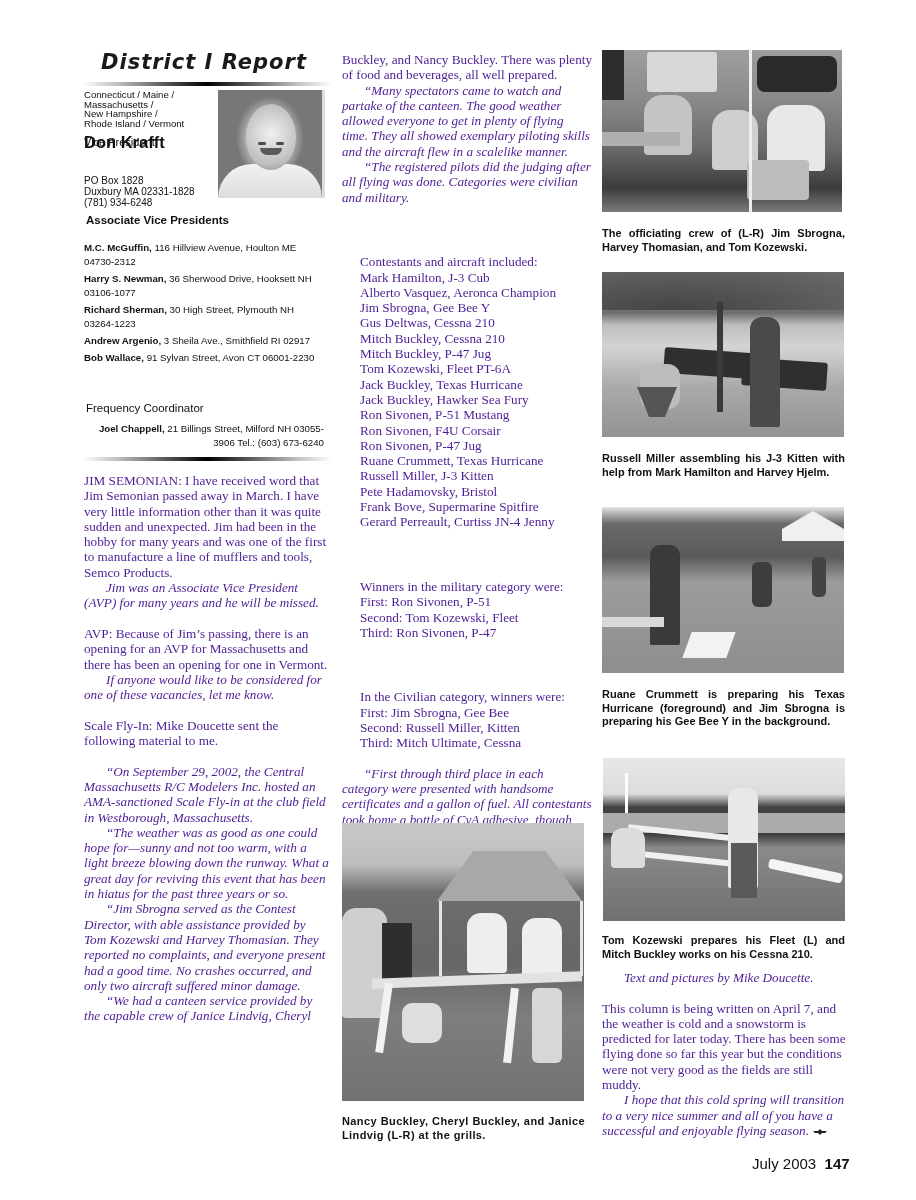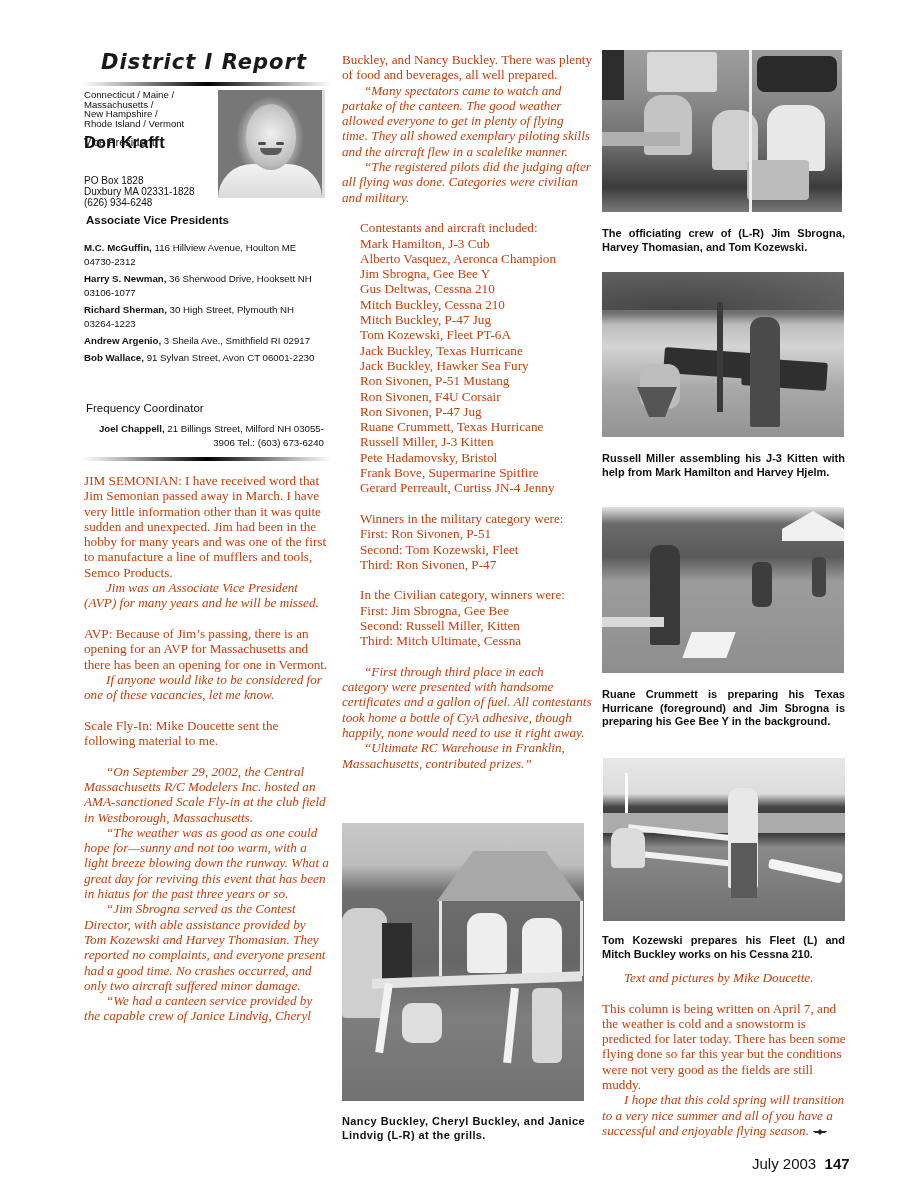--- a/index.html
+++ b/index.html
@@ -31,28 +31,28 @@
   #portrait .mouth { position:absolute; left:42px; top:58px; width:22px; height:7px; border-radius:0 0 12px 12px; background:#5a5a5a; }
 
   #avp-heading { position:absolute; left:86px; top:214px; font-size:11.5px; font-weight:bold; }
   #avp-list { position:absolute; left:84px; top:241px; width:240px; font-size:9.7px; line-height:14px; }
   #avp-list .entry { margin-bottom:3px; }
   #avp-list b { font-weight:bold; }
   #freq-heading { position:absolute; left:86px; top:402px; font-size:11.5px; font-weight:normal; }
   #freq-entry { position:absolute; left:84px; top:422px; width:240px; font-size:9.7px; line-height:14px;text-align:right; }
 
   
-  .col { position:absolute; font-family:"Liberation Serif", "DejaVu Serif", serif; font-size:13.2px; line-height:15.3px; color:#c2410c; }
+  .col { position:absolute; font-family:"Liberation Serif", "DejaVu Serif", serif; font-size:13.2px; line-height:15.3px; color:#4c1d95; }
   .col p { margin:0; }
   .col .indent { text-indent:22px;font-style:italic; }
   .col .gap { height:15.3px; }
   .col b { font-weight:normal; }
   #col1 { left:84px; top:473px; width:245px; }
   #col2 { left:342px; top:52px; width:250px; }
-  #col2 .list { padding-left:18px; }
+  #col2 .list { padding-left:18px;margin-top:34px; }
   #col3 { left:602px; top:970px; width:246px; }
 
   
   .photo { position:absolute; overflow:hidden; background:#888; }
   #photo-officials { left:602px; top:50px; width:240px; height:162px;
     background:linear-gradient(to bottom, #9e9e9e 0%, #8a8a8a 30%, #6b6b6b 60%, #3c3c3c 85%, #7a7a7a 100%); }
   #photo-kitten { left:602px; top:272px; width:242px; height:165px;
     background:linear-gradient(to bottom, #5f5f5f 0%, #707070 25%, #bdbdbd 32%, #d4d4d4 45%, #a9a9a9 70%, #939393 100%); }
   #photo-crummett { left:602px; top:507px; width:242px; height:166px;
     background:linear-gradient(to bottom, #e4e4e4 0%, #6a6a6a 10%, #5a5a5a 30%, #9c9c9c 45%, #8e8e8e 100%); }
@@ -86,21 +86,21 @@
   <div>Massachusetts /</div>
   <div>New Hampshire /</div>
   <div>Rhode Island / Vermont</div>
 </div>
 
 <div id="vp-name" class="sans">Don Krafft</div>
 <div id="vp-title" class="sans">Vice President</div>
 <div id="vp-address" class="sans">
   <div>PO Box 1828</div>
   <div>Duxbury MA 02331-1828</div>
-  <div>(626) 934-6248</div>
+  <div>(781) 934-6248</div>
 </div>
 
 <div id="portrait">
   <div class="shirt"></div>
   <div class="face">
     <div class="eye" style="left:12px;"></div>
     <div class="eye" style="left:30px;"></div>
   </div>
   <div class="mouth"></div>
 </div>

